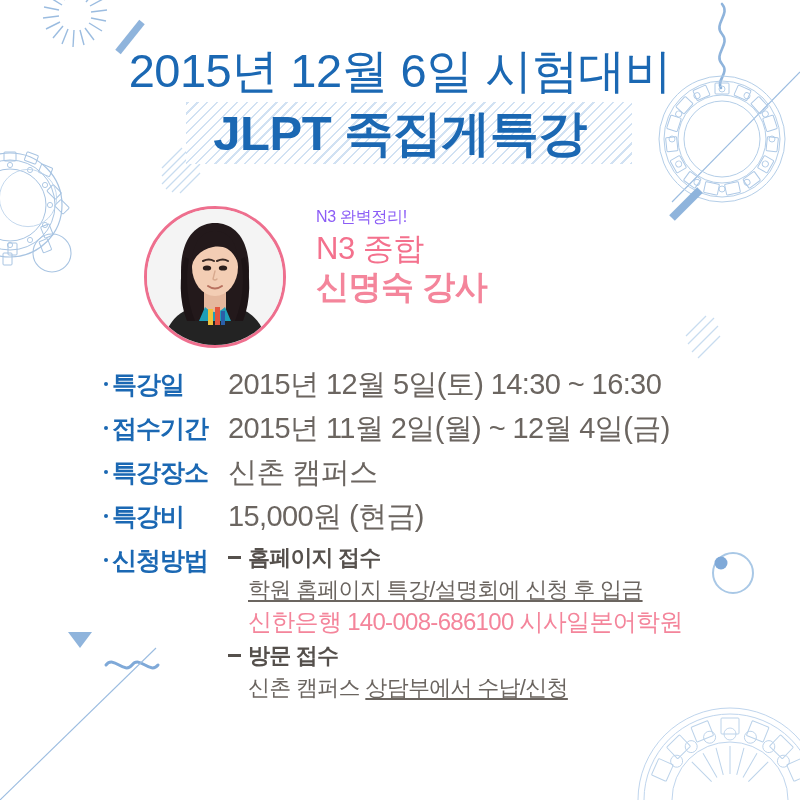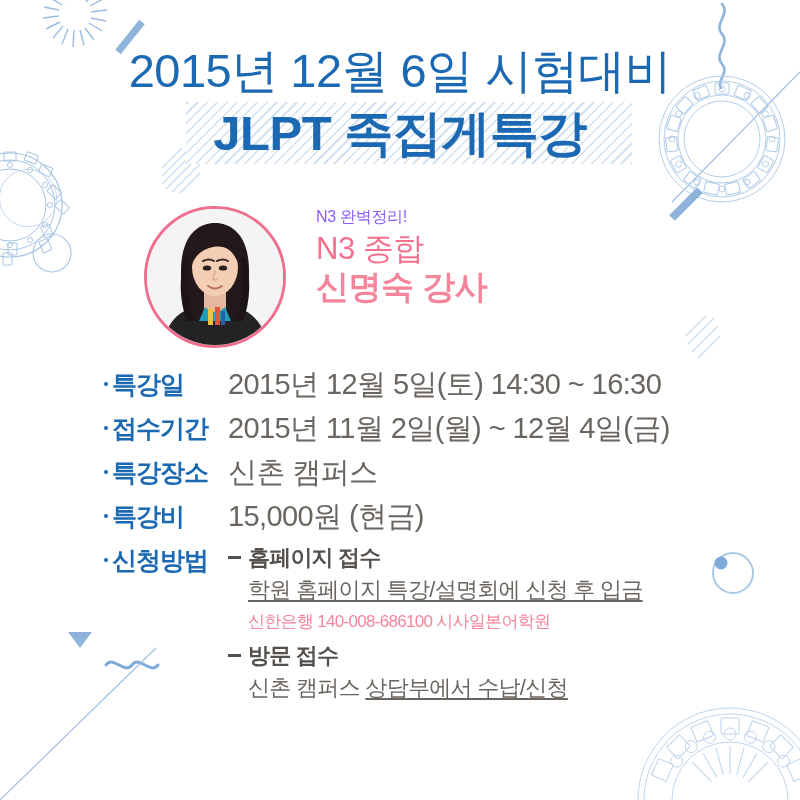--- a/index.html
+++ b/index.html
@@ -193,21 +193,21 @@
     color: #6B6560;
     letter-spacing: -0.7px;
     white-space: nowrap;
   }
   .apply-sub .u {
     text-decoration: underline;
     text-underline-offset: 3px;
   }
   .apply-bank {
     padding-left: 20px;
-    font-size: 17px;
+    font-size: 24px;
     line-height: 32px;
     color: #F4859B;
     letter-spacing: -0.7px;
     white-space: nowrap;
   }
 </style>
 </head>
 <body>
 
 <div id="poster">

